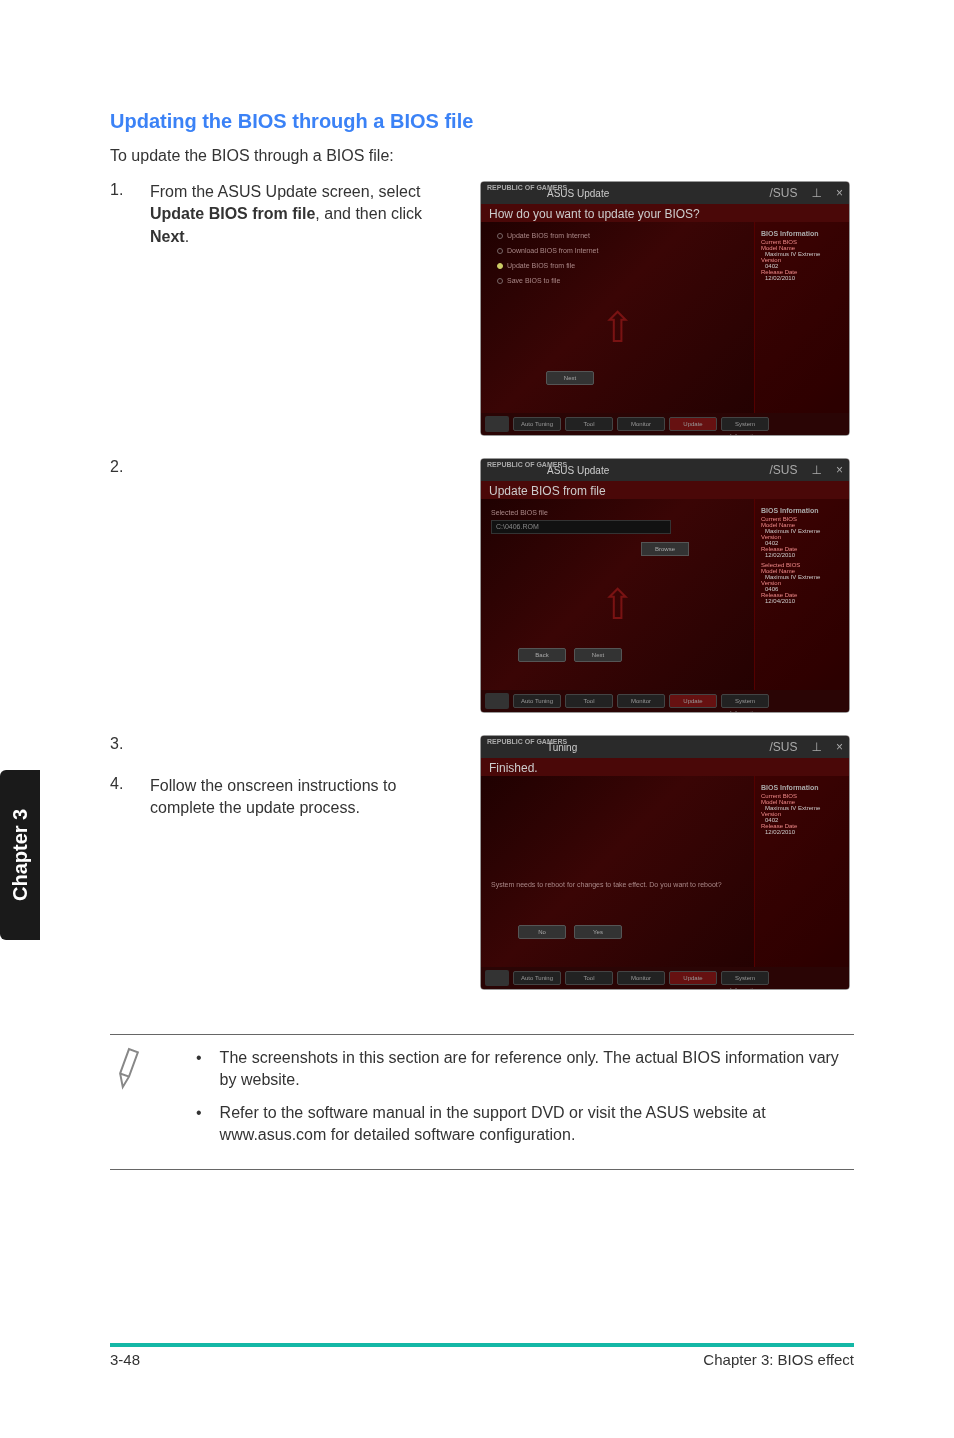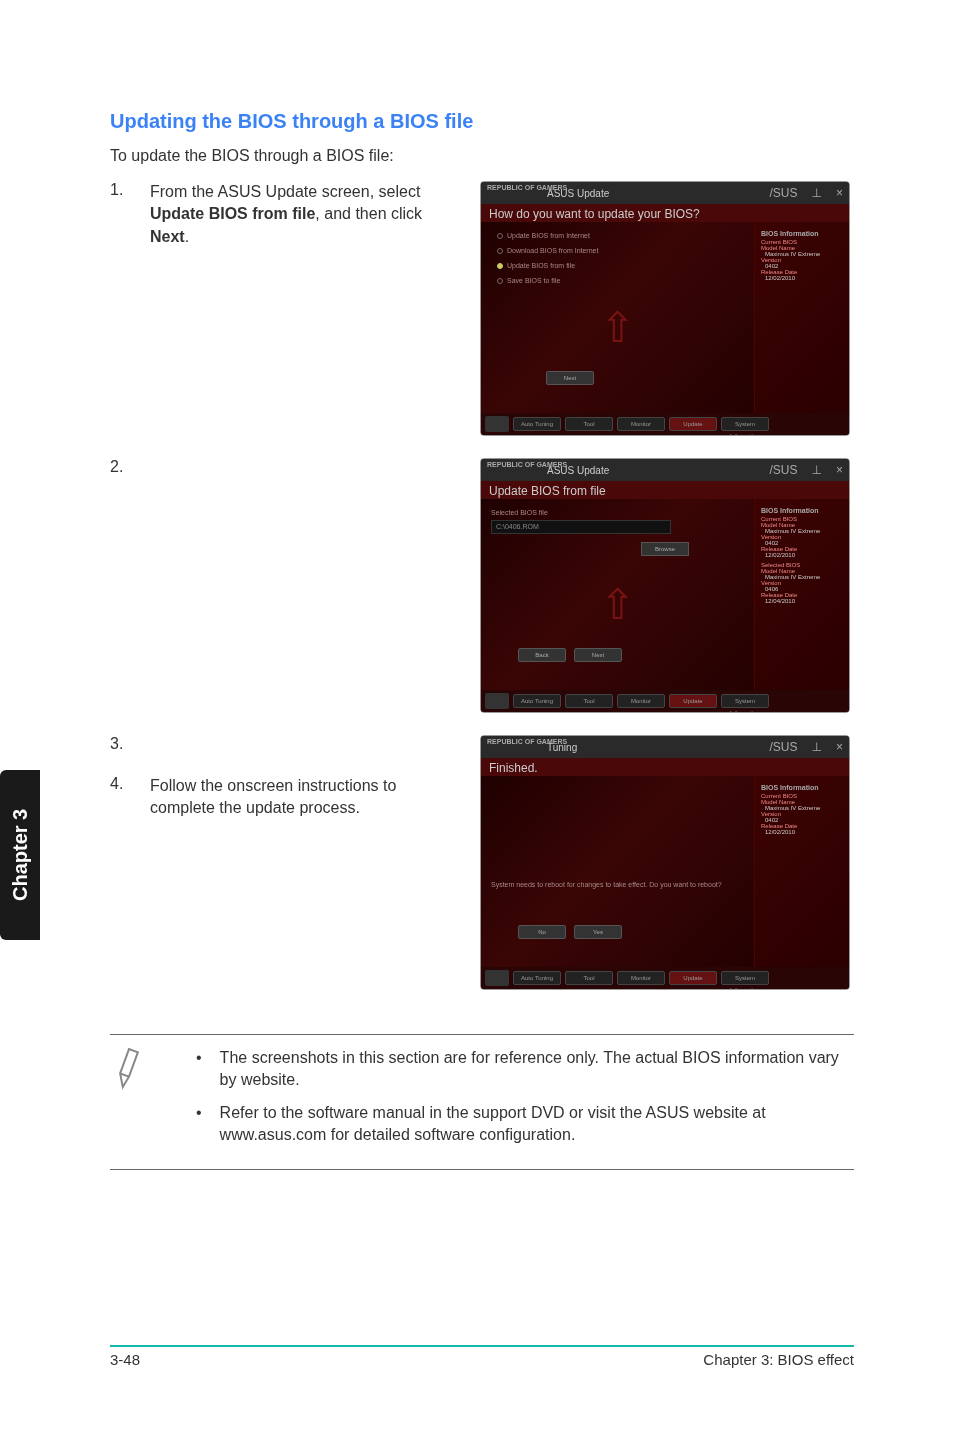--- a/index.html
+++ b/index.html
@@ -289,21 +289,21 @@
     .note-bullet {
       flex-shrink: 0;
     }
 
     
     .page-footer {
       position: absolute;
       bottom: 70px;
       left: 110px;
       right: 100px;
-      border-top: 2px solid #14b8a6;
+      border-top: 4px solid #14b8a6;
       padding-top: 4px;
       display: flex;
       justify-content: space-between;
       font-size: 15px;
     }
 
     .two-col-step {
       display: flex;
       align-items: flex-start;
     }

